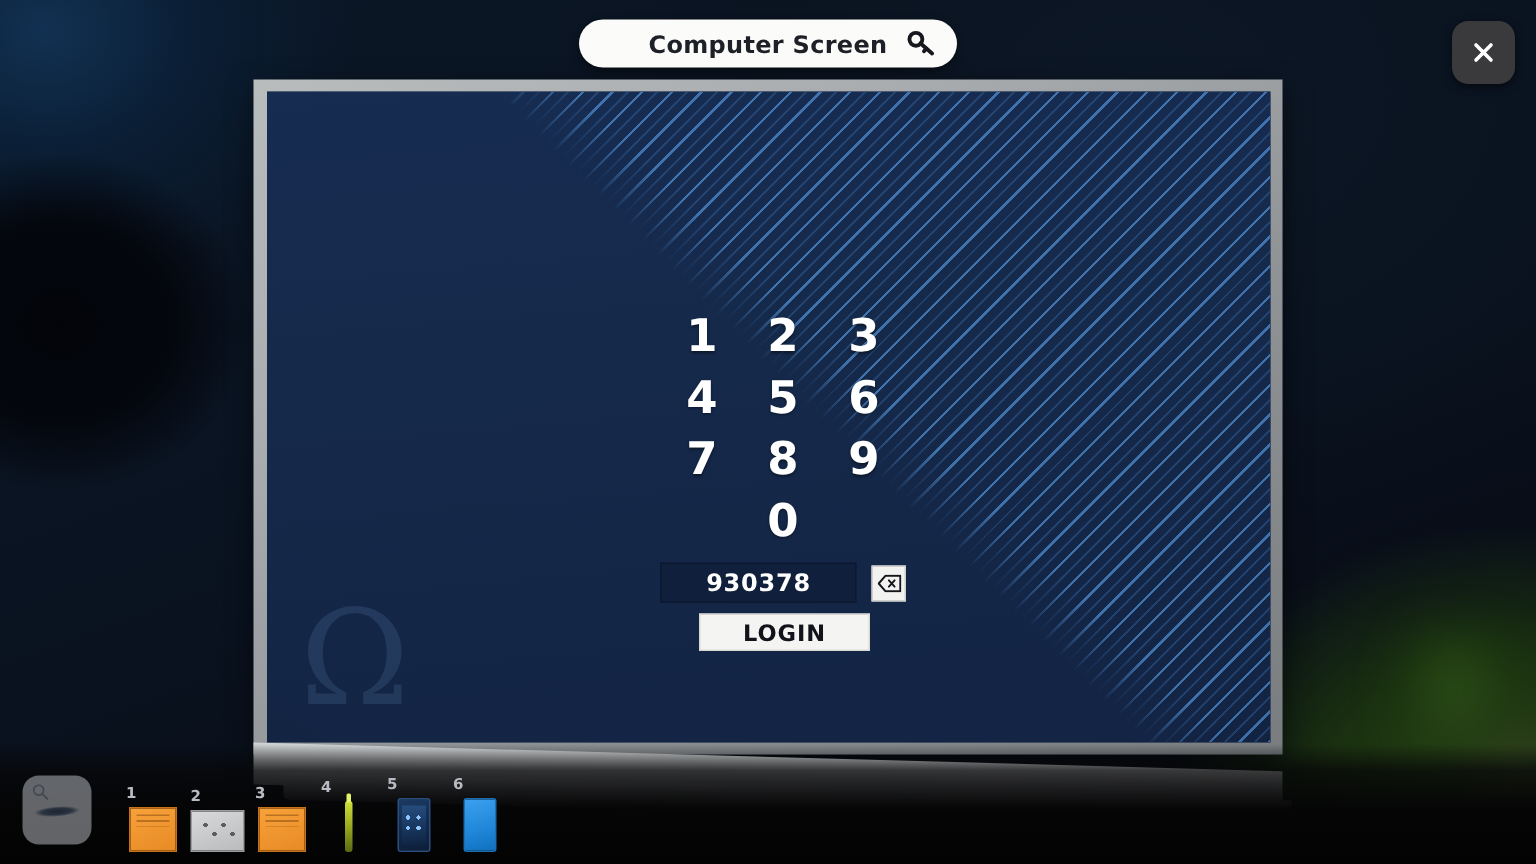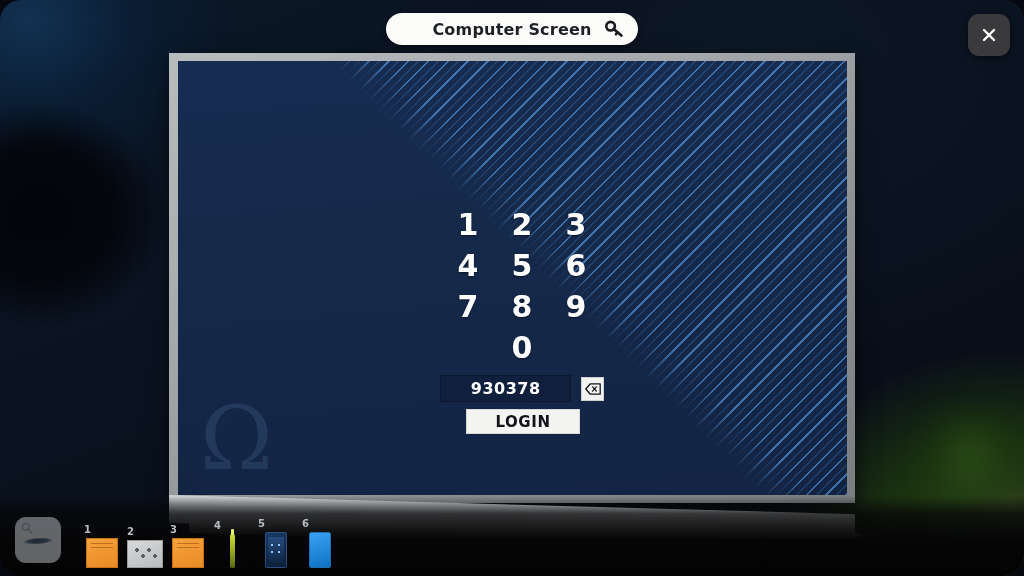--- a/index.html
+++ b/index.html
@@ -10,21 +10,20 @@
     overflow: hidden;
     background: #05080e;
     font-family: "DejaVu Sans", "Liberation Sans", sans-serif;
   }
 
   #scene {
     position: relative;
     width: 1024px;
     height: 576px;
     overflow: hidden;
-    border-radius: 21px;
   }
 
   
   .room-bg {
     position: absolute;
     inset: 0;
     background:
       radial-gradient(ellipse 170px 150px at 40px 215px, #020409 0%, #04070e 45%, rgba(6,11,20,0) 75%),
       radial-gradient(ellipse 260px 220px at 30px 20px, #123152 0%, #0a1d33 40%, rgba(8,18,30,0) 78%),
       radial-gradient(ellipse 300px 250px at 1005px 540px, #2c4a17 0%, #1a3010 42%, rgba(14,25,12,0) 76%),

